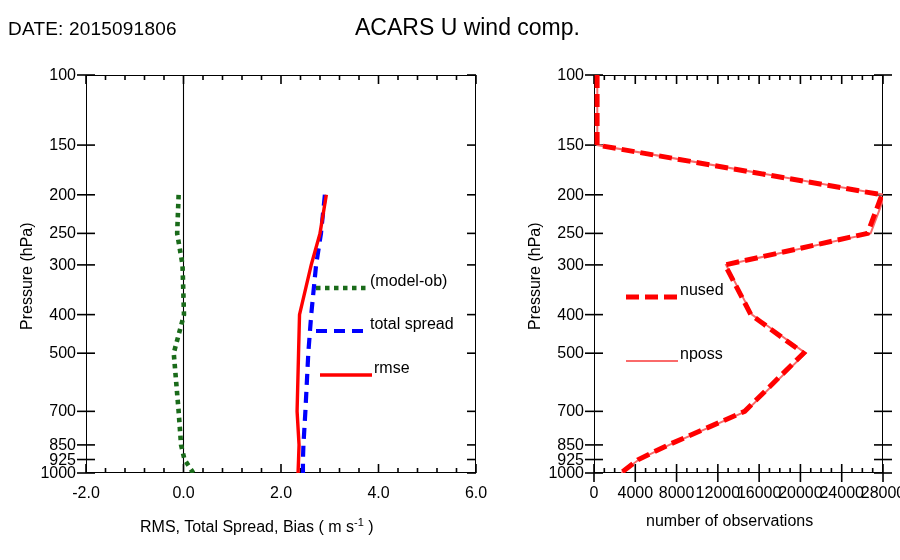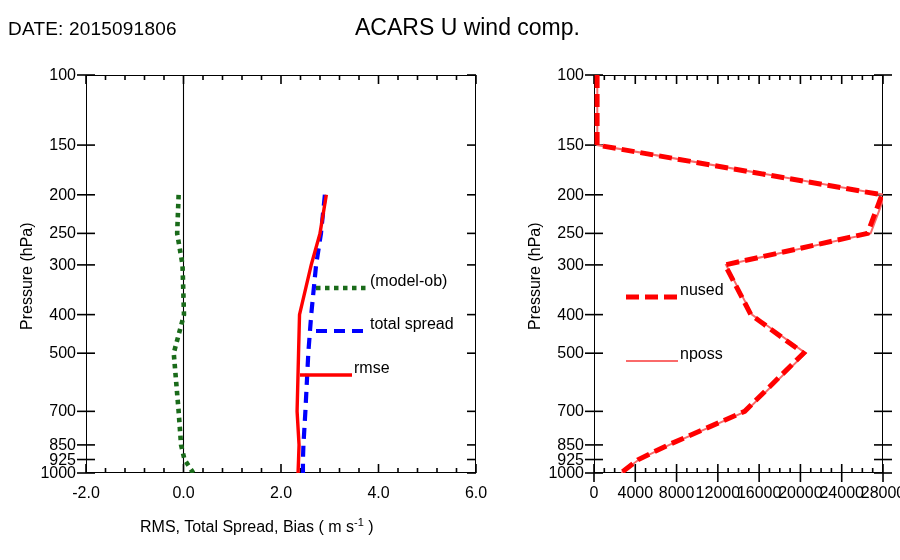--- a/index.html
+++ b/index.html
@@ -241,21 +241,21 @@
           <span class="legend-text">(model-ob)</span>
         </div>
         <div class="legend-item" style="left: 316px; top: 315px;">
           <span class="legend-swatch">
             <svg width="52" height="14" style="display: block;">
               <line x1="0" y1="7" x2="52" y2="7" stroke="#0000ff" stroke-width="4.2" stroke-dasharray="11,7"></line>
             </svg>
           </span>
           <span class="legend-text">total spread</span>
         </div>
-        <div class="legend-item" style="left: 300px; top: 359px;">
+        <div class="legend-item" style="left: 320px; top: 359px;">
           <span class="legend-swatch">
             <svg width="52" height="14" style="display: block;">
               <line x1="0" y1="7" x2="52" y2="7" stroke="#ff0000" stroke-width="3.4"></line>
             </svg>
           </span>
           <span class="legend-text">rmse</span>
         </div>
       </div>
   </div>
 
@@ -410,20 +410,21 @@
         <div class="xtick" style="left: 176.571px; top: 484px;">8000</div>
         <div class="xtick" style="left: 217.857px; top: 484px;">12000</div>
         <div class="xtick" style="left: 259.143px; top: 484px;">16000</div>
         <div class="xtick" style="left: 300.429px; top: 484px;">20000</div>
         <div class="xtick" style="left: 341.714px; top: 484px;">24000</div>
         <div class="xtick" style="left: 383px; top: 484px;">28000</div>
       </div>
 
     <div class="ylabel-rot" id="right-ylabel" style="left:26px; top:330px;">Pressure (hPa)</div>
 
+    <div class="axis-title" id="right-xlabel" style="left:146px; top:512px;">number of observations</div>
 
     <div id="right-legend">
         <div class="legend-item" style="left: 126px; top: 281px;">
           <span class="legend-swatch">
             <svg width="52" height="14" style="display: block;">
               <line x1="0" y1="7" x2="52" y2="7" stroke="#ff0000" stroke-width="5" stroke-dasharray="13,6"></line>
             </svg>
           </span>
           <span class="legend-text">nused</span>
         </div>

